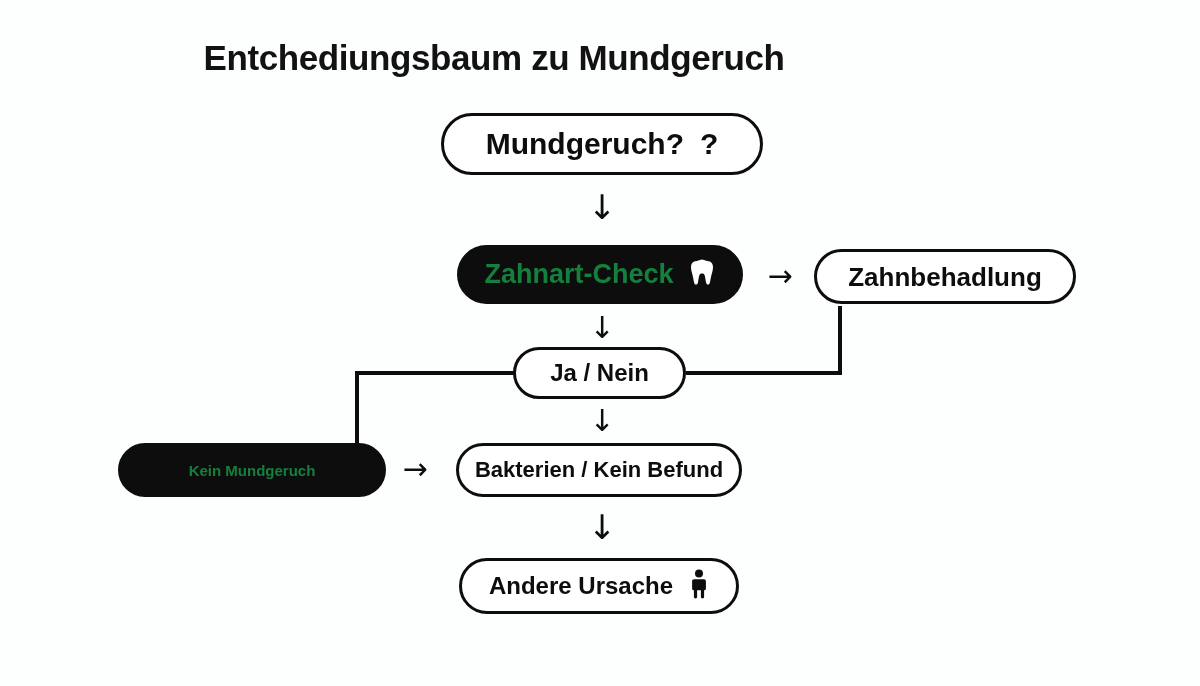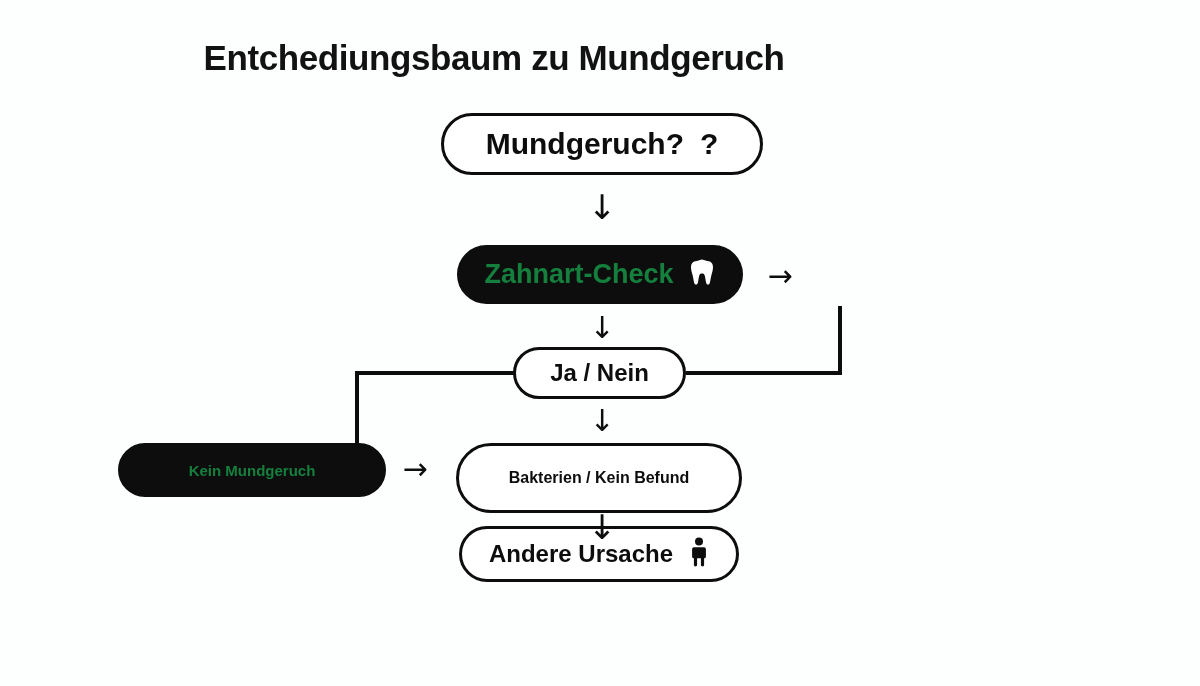--- a/index.html
+++ b/index.html
@@ -66,22 +66,22 @@
     display: inline-block;
     line-height: 1;
   }
 
   
   #node-root        { left: 441px; top: 113px; width: 322px; height: 62px; font-size: 30px; }
   #node-dentist     { left: 457px; top: 245px; width: 286px; height: 59px; font-size: 27px; }
   #node-treatment   { left: 814px; top: 249px; width: 262px; height: 55px; font-size: 26px; }
   #node-yesno       { left: 513px; top: 347px; width: 173px; height: 52px; font-size: 24px; }
   #node-nobreath    { left: 118px; top: 443px; width: 268px; height: 54px; font-size: 15px; }
-  #node-bacteria    { left: 456px; top: 443px; width: 286px; height: 70px; font-size: 16px; }
-  #node-othercause  { left: 459px; top: 526px; width: 280px; height: 56px; font-size: 24px; }
+  #node-bacteria    { left: 456px; top: 443px; width: 286px; height: 54px; font-size: 22px; }
+  #node-othercause  { left: 459px; top: 558px; width: 280px; height: 56px; font-size: 24px; }
 
   
   .arrow {
     position: absolute;
     font-family: "DejaVu Sans", sans-serif;
     color: #0d0d0d;
     line-height: 1;
     text-align: center;
     user-select: none;
   }
@@ -125,20 +125,23 @@
 
   <div class="node filled" id="node-dentist">
     <span class="node-label">Zahnart-Check</span>
     <span class="node-icon">
       <svg width="26" height="28" viewBox="0 0 26 28" aria-hidden="true">
         <path d="M13 1.6C9.9 1.6 8.6 3.2 5.8 3.2 2.9 3.2 1 5.6 1 9.1c0 3.1.9 5.4 1.6 8.1.7 2.6 1 5.4 1.5 7.3.4 1.6 1.1 2.1 1.9 2.1 1.1 0 1.7-.9 2-2.4.4-2 .8-5 1.3-6.7.4-1.3 1.1-2 1.9-2h1.6c.8 0 1.5.7 1.9 2 .5 1.7.9 4.7 1.3 6.7.3 1.5.9 2.4 2 2.4.8 0 1.5-.5 1.9-2.1.5-1.9.8-4.7 1.5-7.3.7-2.7 1.6-5 1.6-8.1 0-3.5-1.9-5.9-4.8-5.9-2.8 0-4.1-1.6-7.2-1.6z" fill="#ffffff"></path>
       </svg>
     </span>
   </div>
 
+  <div class="node outline" id="node-treatment">
+    <span class="node-label">Zahnbehadlung</span>
+  </div>
 
   <div class="node outline" id="node-yesno">
     <span class="node-label">Ja / Nein</span>
   </div>
 
   <div class="node filled" id="node-nobreath">
     <span class="node-label">Kein Mundgeruch</span>
   </div>
 
   <div class="node outline" id="node-bacteria">

